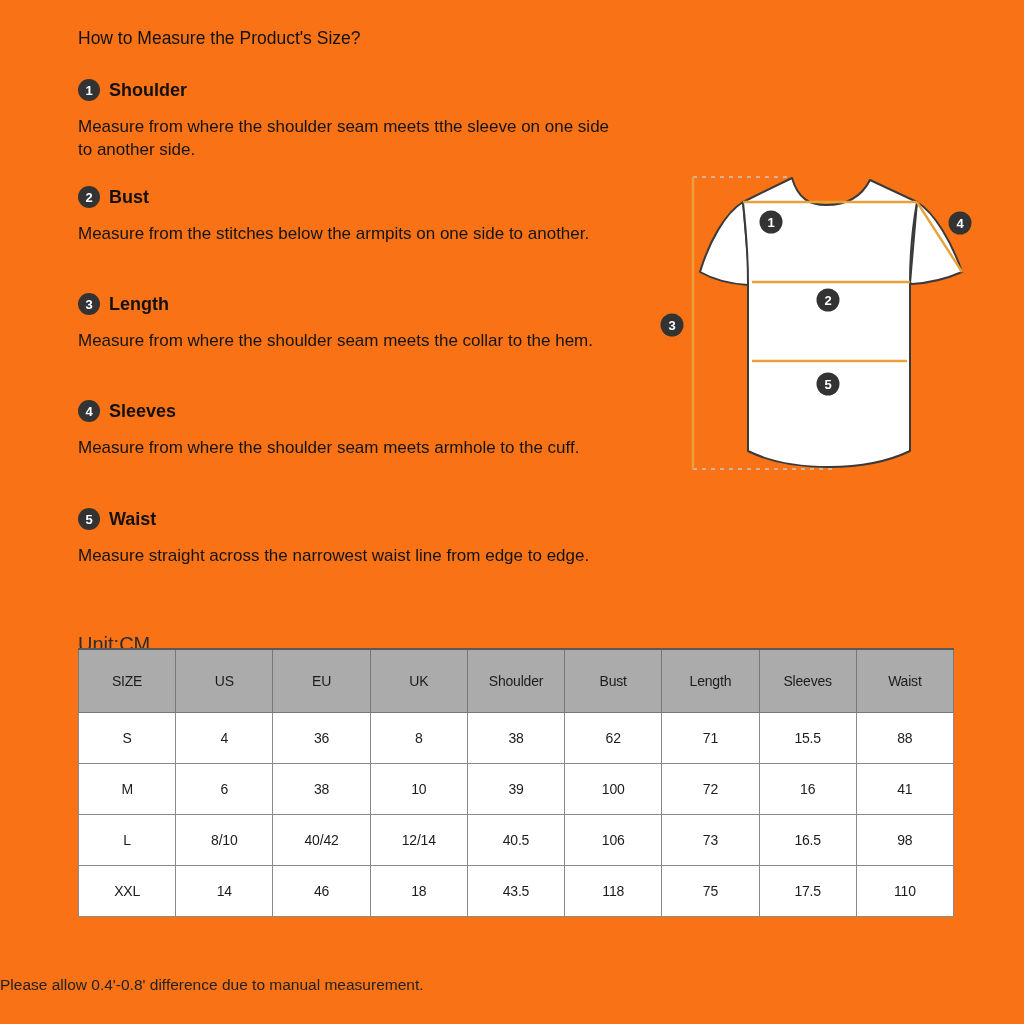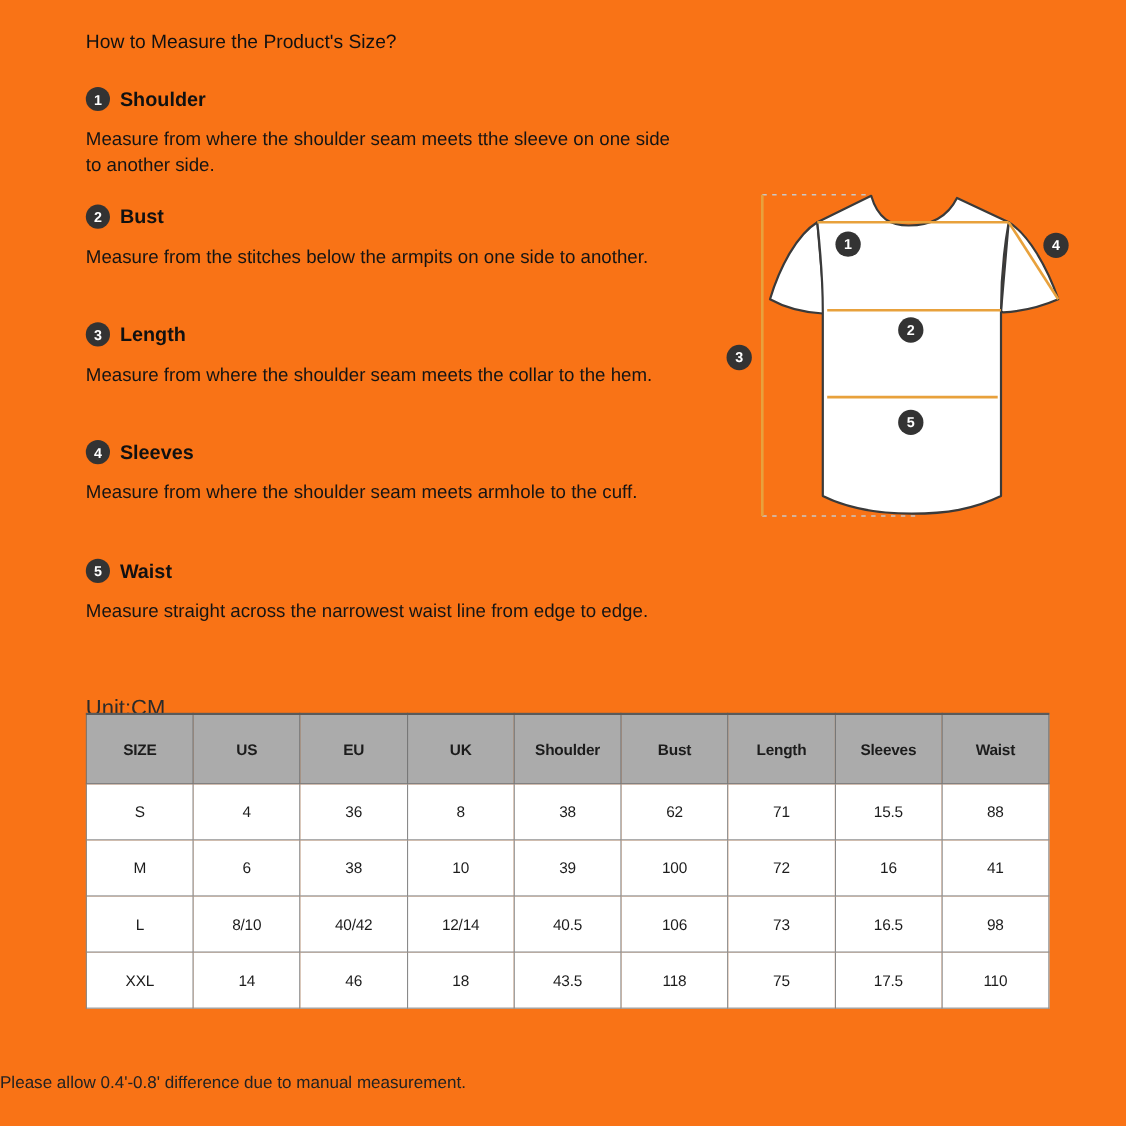--- a/index.html
+++ b/index.html
@@ -16,21 +16,21 @@
     flex:0 0 22px;
   }
   .step-label{font-size:18px;font-weight:600;color:#111;}
   .step-desc{left:78px;width:535px;font-size:17px;line-height:22.5px;color:#141414;}
   .unit-row{left:78px;top:601px;font-size:20px;color:#2b2b2b;display:flex;margin-top:32px;}
   table.size-table{
     left:78px;top:648px;width:876px;position:absolute;border-collapse:collapse;table-layout:fixed;
     border:1px solid var(--table_border,#7f7f7f);border-top:2px solid #5a5a5a;
   }
   table.size-table th{
-    background:var(--table_header_bg,#ababab);height:60px;font-size:14px;font-weight:700;
+    background:var(--table_header_bg,#ababab);height:60px;font-size:14px;font-weight:400;
     color:#1c1c1c;border:1px solid #777;letter-spacing:-0.2px;
   }
   table.size-table td{
     height:48px;text-align:center;font-size:14px;color:#1c1c1c;border:1px solid #8a8a8a;
     background:#fff;letter-spacing:-0.2px;
   }
   .footer-note{left:0;top:976px;width:1000px;text-align:left;font-size:15.5px;color:#222;}
   svg.diagram{left:640px;top:155px;}
   .shirt{fill:#ffffff;stroke:var(--outline,#3a3a3a);stroke-width:2;stroke-linejoin:round;stroke-linecap:round;}
   .measure-line{stroke:var(--accent,#e8a13c);stroke-width:2.4;fill:none;}

